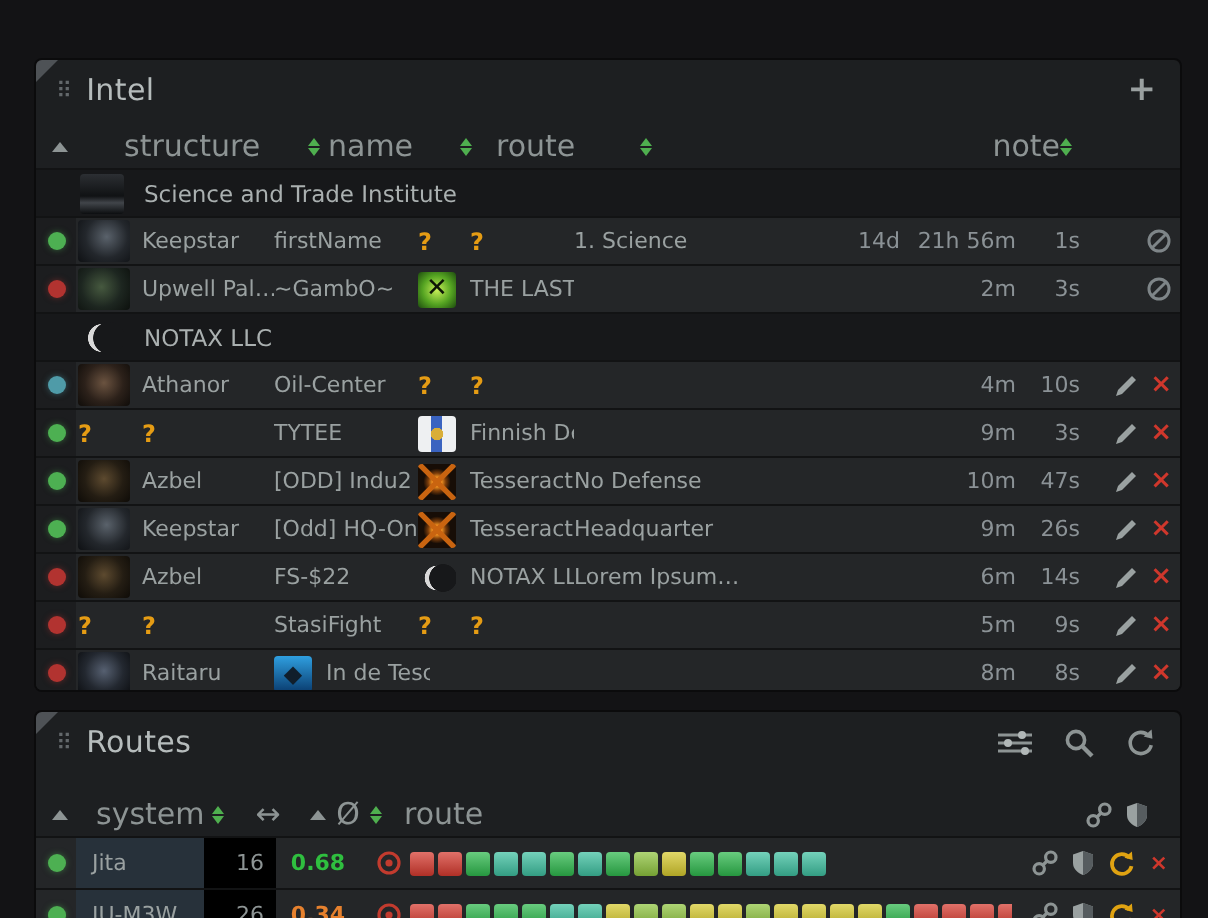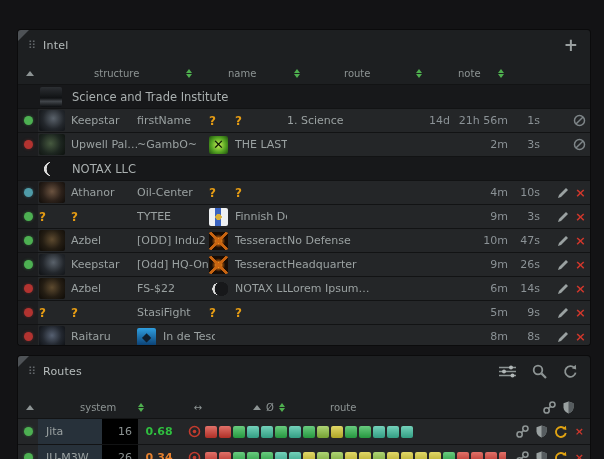--- a/index.html
+++ b/index.html
@@ -7,27 +7,27 @@
        font-family:"DejaVu Sans","Liberation Sans",sans-serif;
        -webkit-font-smoothing:antialiased;color:#9aa1a1;}
   .panel{position:absolute;left:18px;width:572px;background:#1d1f21;border-radius:3px;
          box-shadow:0 0 0 1px #0b0b0c;overflow:hidden;}
   #intel-panel{top:30px;height:315px;}
   #routes-panel{top:356px;height:140px;}
   .fold{position:absolute;top:0;left:0;width:0;height:0;
         border-top:11px solid #54585c;border-right:11px solid transparent;opacity:.9;}
   .phead{display:flex;align-items:center;height:26px;padding:2px 12px 0 10px;gap:7px;}
   .grip{color:#63686b;font-size:11px;line-height:1;}
-  .ptitle{color:#b6bcbc;font-size:11px;letter-spacing:.2px;}
+  .ptitle{color:#b6bcbc;font-size:15px;letter-spacing:.2px;}
   .phead .spacer{flex:1;}
   .plus{color:#9aa0a0;font-size:17px;font-weight:bold;line-height:1;cursor:pointer;}
   .hicon{display:inline-flex;align-items:center;cursor:pointer;}
   .phead .hicon{margin-left:9px;}
   
-  .thead{display:flex;align-items:center;font-size:10px;color:#8d9494;gap:32px;}
+  .thead{display:flex;align-items:center;font-size:15px;color:#8d9494;}
   #intel-panel .thead{height:22px;margin-top:4px;padding:0 4px 0 2px;}
   #routes-panel .thead{height:22px;margin-top:12px;padding:0 10px 0 2px;}
   .row{display:flex;align-items:center;height:23px;border-top:1px solid #121314;
        background:#242628;font-size:11px;}
   .row.group{background:#17181a;color:#aab0b0;font-size:11.5px;}
   .cell{display:flex;align-items:center;overflow:hidden;white-space:nowrap;height:100%;}
   
   .c-st{width:20px;justify-content:center;background:rgba(0,0,0,.22);}
   .thead .c-st{background:none;}
   .c-th{width:32px;justify-content:flex-start;padding-left:1px;}
@@ -119,21 +119,21 @@
           <i class="dn"></i>
         </span>
     </div>
     <div class="cell hpair" style="width:78px;padding-left:8px;">
       <span>route</span>
       <span class="sp">
           <i class="up"></i>
           <i class="dn"></i>
         </span>
     </div>
-    <div class="cell hpair" style="flex:1;">
+    <div class="cell hpair" style="flex:1;justify-content:flex-end;">
       <span>note</span>
       <span class="sp">
           <i class="up"></i>
           <i class="dn"></i>
         </span>
     </div>
     <div class="cell" style="width:46px;"></div>
   </div>
   <div id="intel-body">
       <div class="row group">

